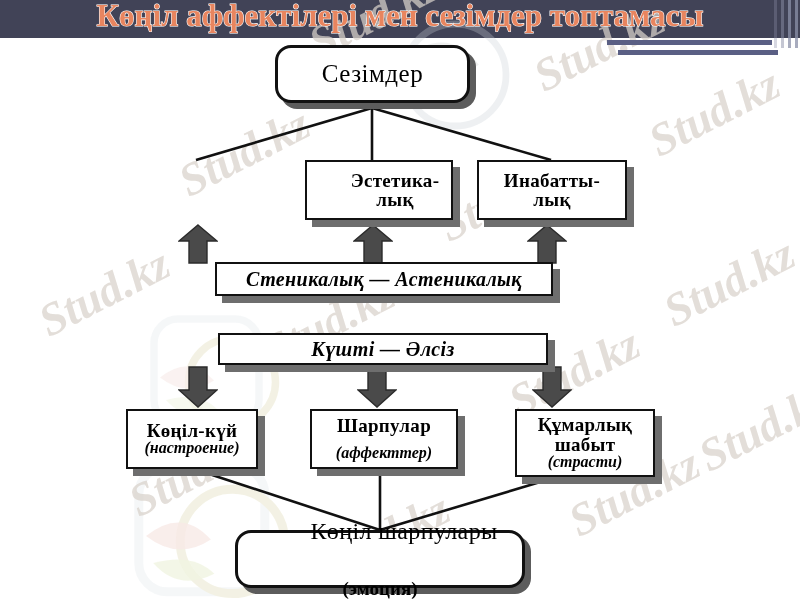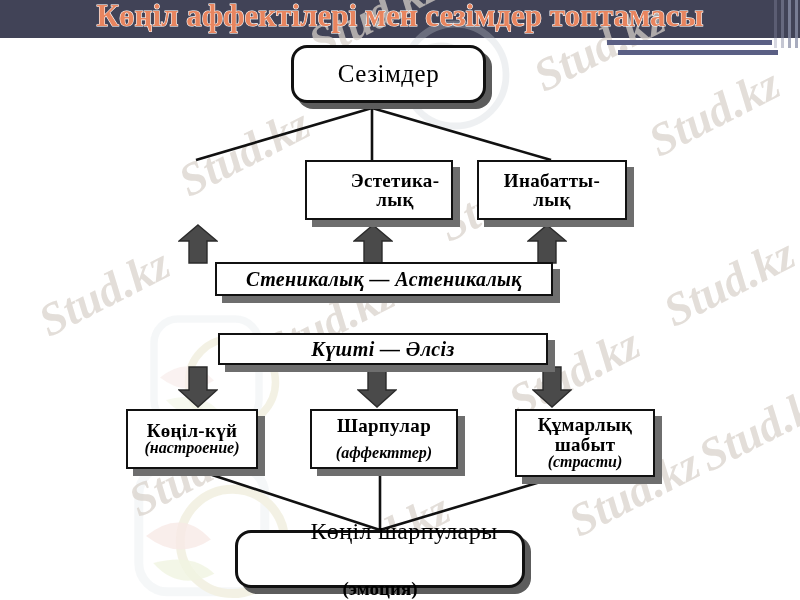--- a/index.html
+++ b/index.html
@@ -226,21 +226,21 @@
     <line x1="372" y1="108" x2="196" y2="160" stroke="#111" stroke-width="2.6"></line>
     <line x1="372" y1="108" x2="551" y2="160" stroke="#111" stroke-width="2.6"></line>
 
     <line x1="380" y1="530" x2="380" y2="471" stroke="#111" stroke-width="2.6"></line>
     <line x1="380" y1="530" x2="200" y2="471" stroke="#111" stroke-width="2.6"></line>
     <line x1="380" y1="530" x2="557" y2="477" stroke="#111" stroke-width="2.6"></line>
   </svg>
 
   <div class="diagram">
 
-    <div class="node rounded plain" style="left:275px; top:45px; width:195px; height:58px;margin-left:16px;">
+    <div class="node rounded plain" style="left:275px; top:45px; width:195px; height:58px;">
       <div class="l1">Сезімдер</div>
     </div>
 
 
     <div class="node" style="left:305px; top:160px; width:148px; height:60px;padding-left:32px;">
       <div class="l1">Эстетика-</div>
       <div class="l1">лық</div>
     </div>
 
     <div class="node" style="left:477px; top:160px; width:150px; height:60px;">

